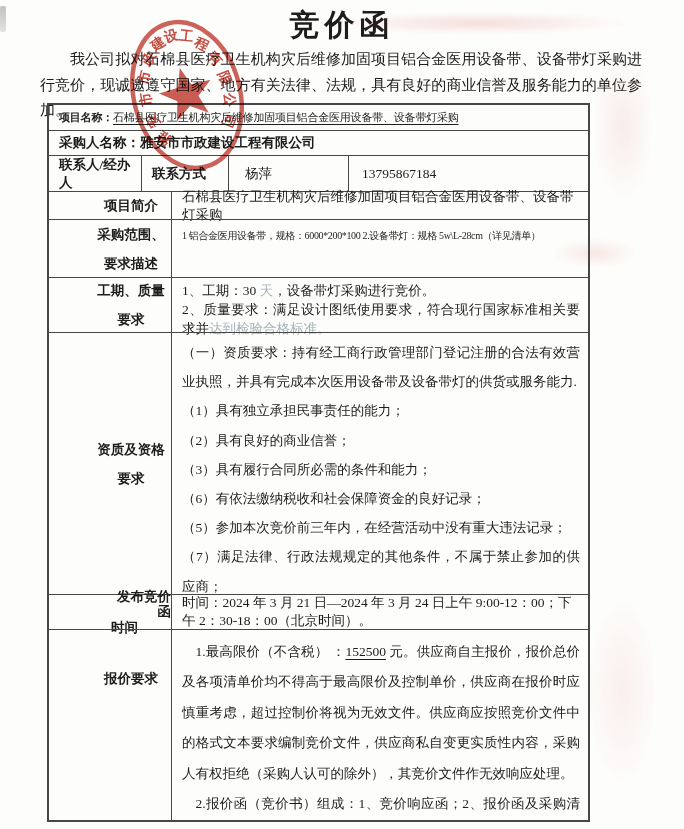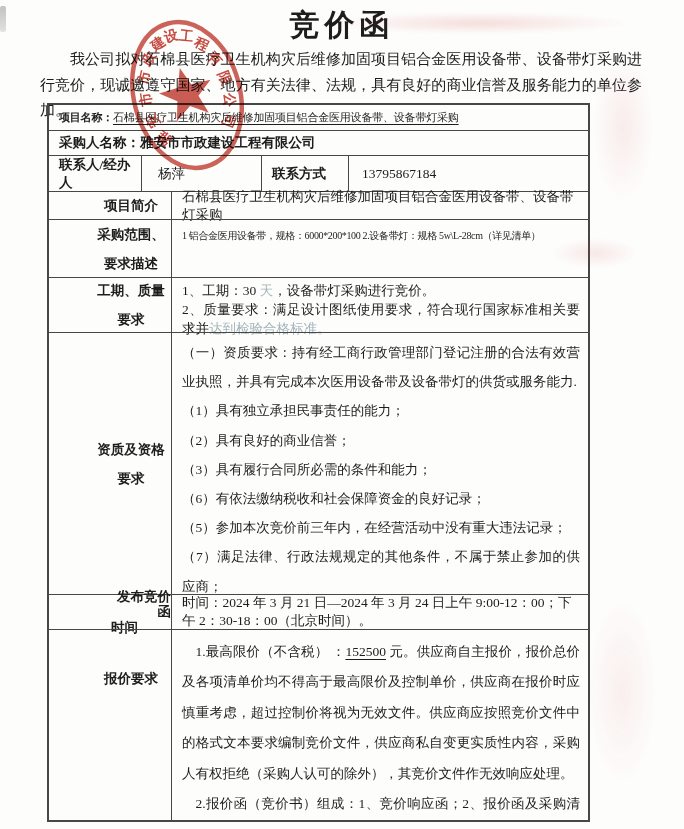--- a/index.html
+++ b/index.html
@@ -105,22 +105,22 @@
 
     <div class="tr r2">
       <div class="td content b">
         <span>采购人名称：</span>
           <span>雅安市市政建设工程有限公司</span>
       </div>
     </div>
 
     <div class="tr r3">
       <div class="td c1">联系人/经办人</div>
+      <div class="td c3">联系方式</div>
       <div class="td c2">杨萍</div>
-      <div class="td c3">联系方式</div>
       <div class="td c4">13795867184</div>
     </div>
 
     <div class="tr r4">
       <div class="td label">项目简介</div>
       <div class="td content vcenter">石棉县医疗卫生机构灾后维修加固项目铝合金医用设备带、设备带灯采购</div>
     </div>
 
     <div class="tr r5">
       <div class="td label">

